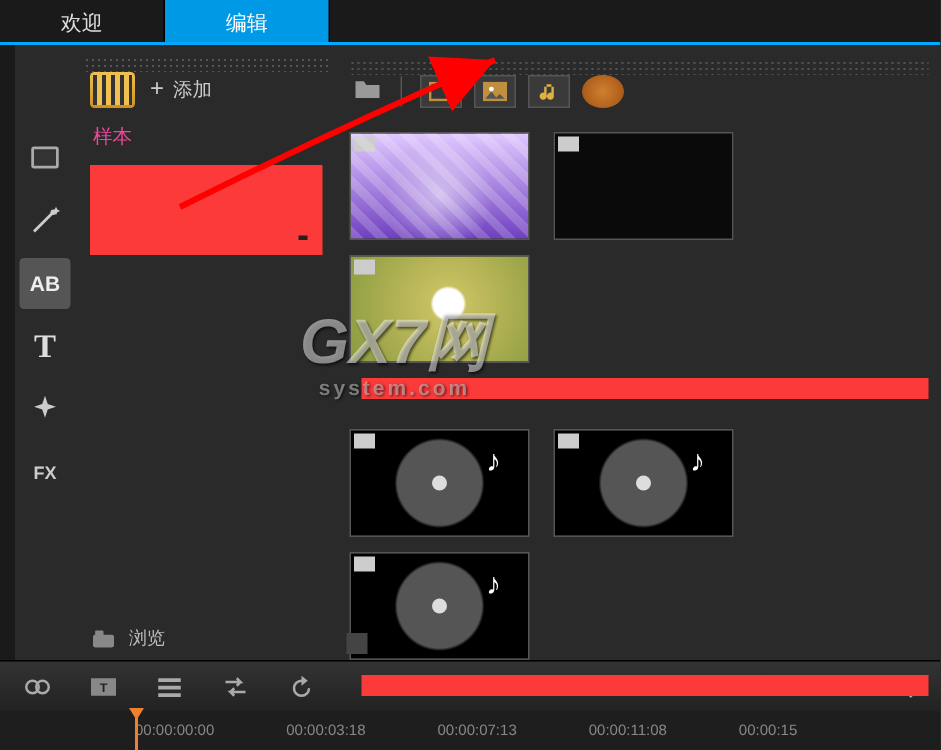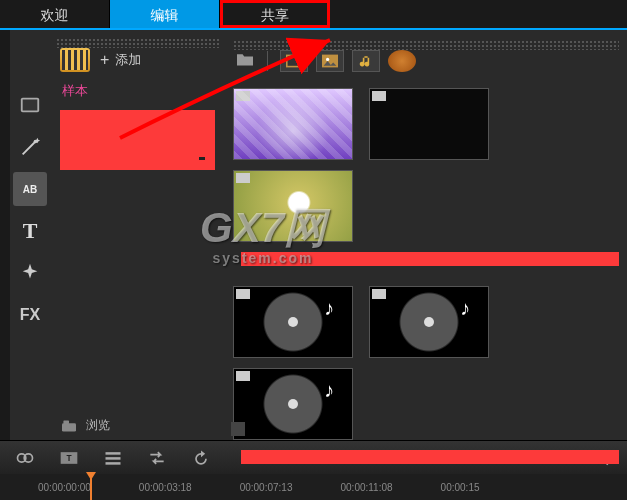--- a/index.html
+++ b/index.html
@@ -67,62 +67,61 @@
 .watermark { position: absolute; top: 200px; left: 200px; color: rgba(255,255,255,.5); font-size: 42px; font-weight: bold; font-style: italic; pointer-events: none; text-shadow: 1px 1px 2px rgba(0,0,0,.6); text-align: center; }
 .watermark .sub { font-size: 14px; display: block; color: rgba(200,200,200,.55); font-style: normal; letter-spacing: 2px; margin-top: -6px; }
 
 
 .bottom-toolbar { height: 34px; background: linear-gradient(#333,#222); display: flex; align-items: center; padding: 0 10px; gap: 14px; border-top: 1px solid #000; }
 .bottom-toolbar .btool { width: 30px; height: 24px; display: flex; align-items: center; justify-content: center; cursor: pointer; }
 .bottom-toolbar .btool svg { width: 20px; height: 18px; }
 .bottom-toolbar .spacer { flex: 1; }
 
 
-.timeline { height: 26px; background: #1e1e1e; display: flex; align-items: center; padding-left: 38px; gap: 48px; color: #888; font-size: 10px; position: relative; }
+.timeline { height: 26px; background: #1e1e1e; display: flex; align-items: center; padding-left: 90px; gap: 48px; color: #888; font-size: 10px; position: relative; }
 .timeline .playhead { position: absolute; left: 90px; top: 0; bottom: 0; width: 2px; background: #f08030; }
 .timeline .playhead::before { content: ""; position: absolute; top: -2px; left: -4px; width: 10px; height: 8px; background: #f08030; clip-path: polygon(0 0,100% 0,50% 100%); }
 
 
 .hscroll-left, .hscroll-right { width: 14px; height: 14px; background: #444; }
 .content-pane .hscroll-left { position: absolute; bottom: 4px; left: 6px; }
 </style>
 </head>
 <body>
 
 <div class="top-tabs">
   <div class="top-tab">欢迎</div>
   <div class="top-tab active">编辑</div>
-  <div class="top-tab highlight">共享</div>
 </div>
 
 <div class="main">
   <div class="left-edge"></div>
 
   <div class="tool-col">
     <div class="tool">
       <svg viewBox="0 0 24 24">
           <rect x="2" y="4" width="20" height="16" fill="#aaa" rx="2"></rect>
           <rect x="4" y="6" width="16" height="12" fill="#333"></rect>
         </svg>
     </div>
     <div class="tool">
       <svg viewBox="0 0 24 24">
           <path d="M4 20 L18 6" stroke="#ccc" stroke-width="2"></path>
           <circle cx="18" cy="6" r="2" fill="#ccc"></circle>
           <path d="M20 2l1 2 2 1-2 1-1 2-1-2-2-1 2-1z" fill="#ccc"></path>
         </svg>
     </div>
-    <div class="tool" style="background:#555;border-radius:3px;font-weight:bold;color:#eee;font-size:10px">AB</div>
+    <div class="tool" style="background:#555;border-radius:3px;font-weight:bold;color:#eee;font-size:14px">AB</div>
     <div class="tool" style="font-family:serif;font-size:22px;font-weight:bold;color:#ddd">T</div>
     <div class="tool">
       <svg viewBox="0 0 24 24">
           <path d="M12 2l2 6 6 2-6 2-2 6-2-6-6-2 6-2z" fill="#ccc"></path>
         </svg>
     </div>
-    <div class="tool" style="font-weight:bold;color:#ccc;font-size:16px">FX</div>
+    <div class="tool" style="font-weight:bold;color:#ccc;font-size:12px">FX</div>
   </div>
 
   <div class="sample-col">
     <div class="dotted-header"></div>
     <div class="sample-header">
       <div class="media-icon"></div>
       <div class="add-btn">
         <span class="plus">+</span>
         <span>添加</span>
       </div>

